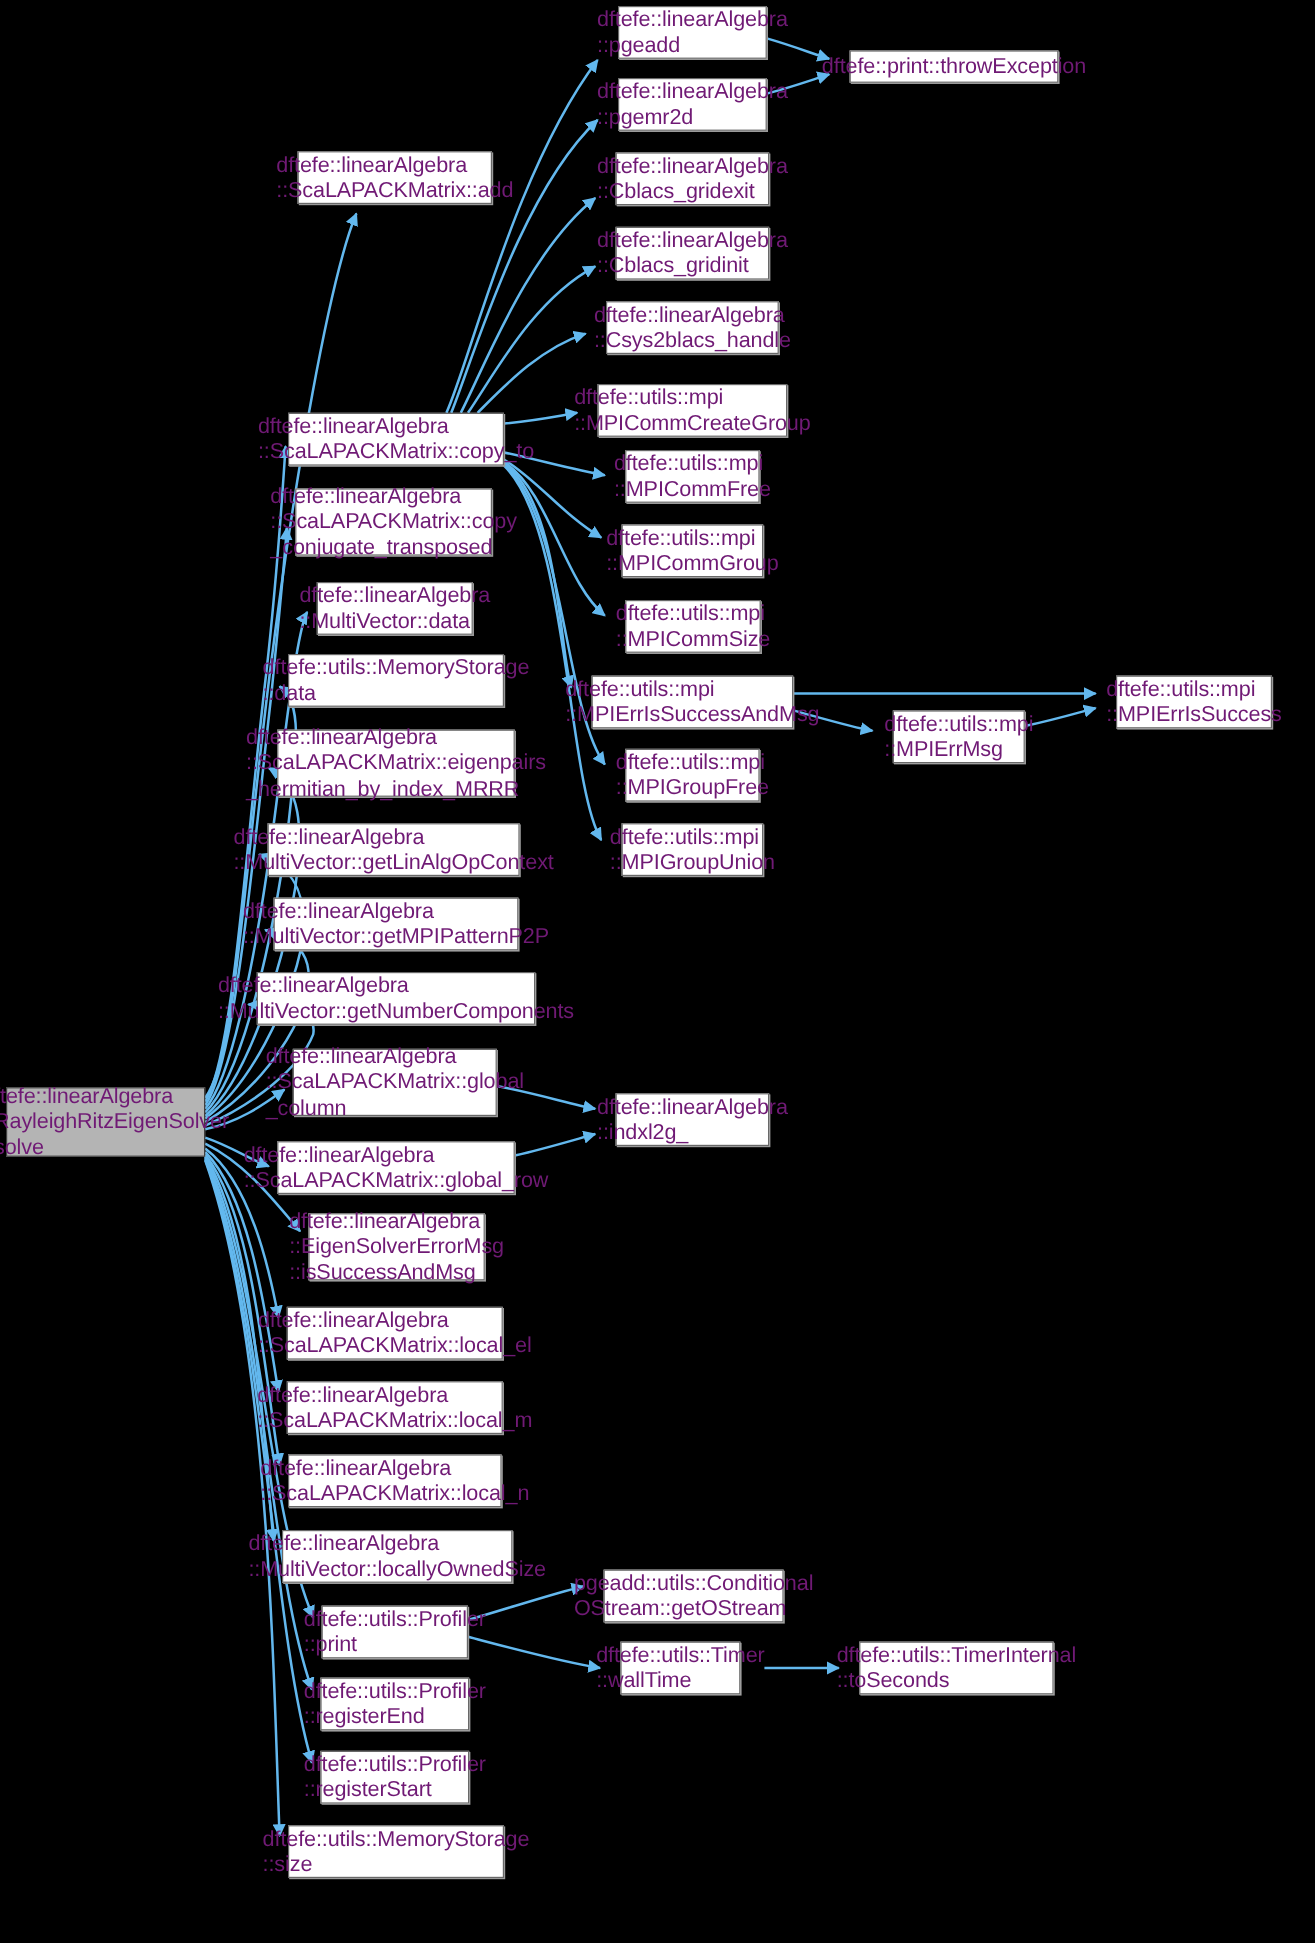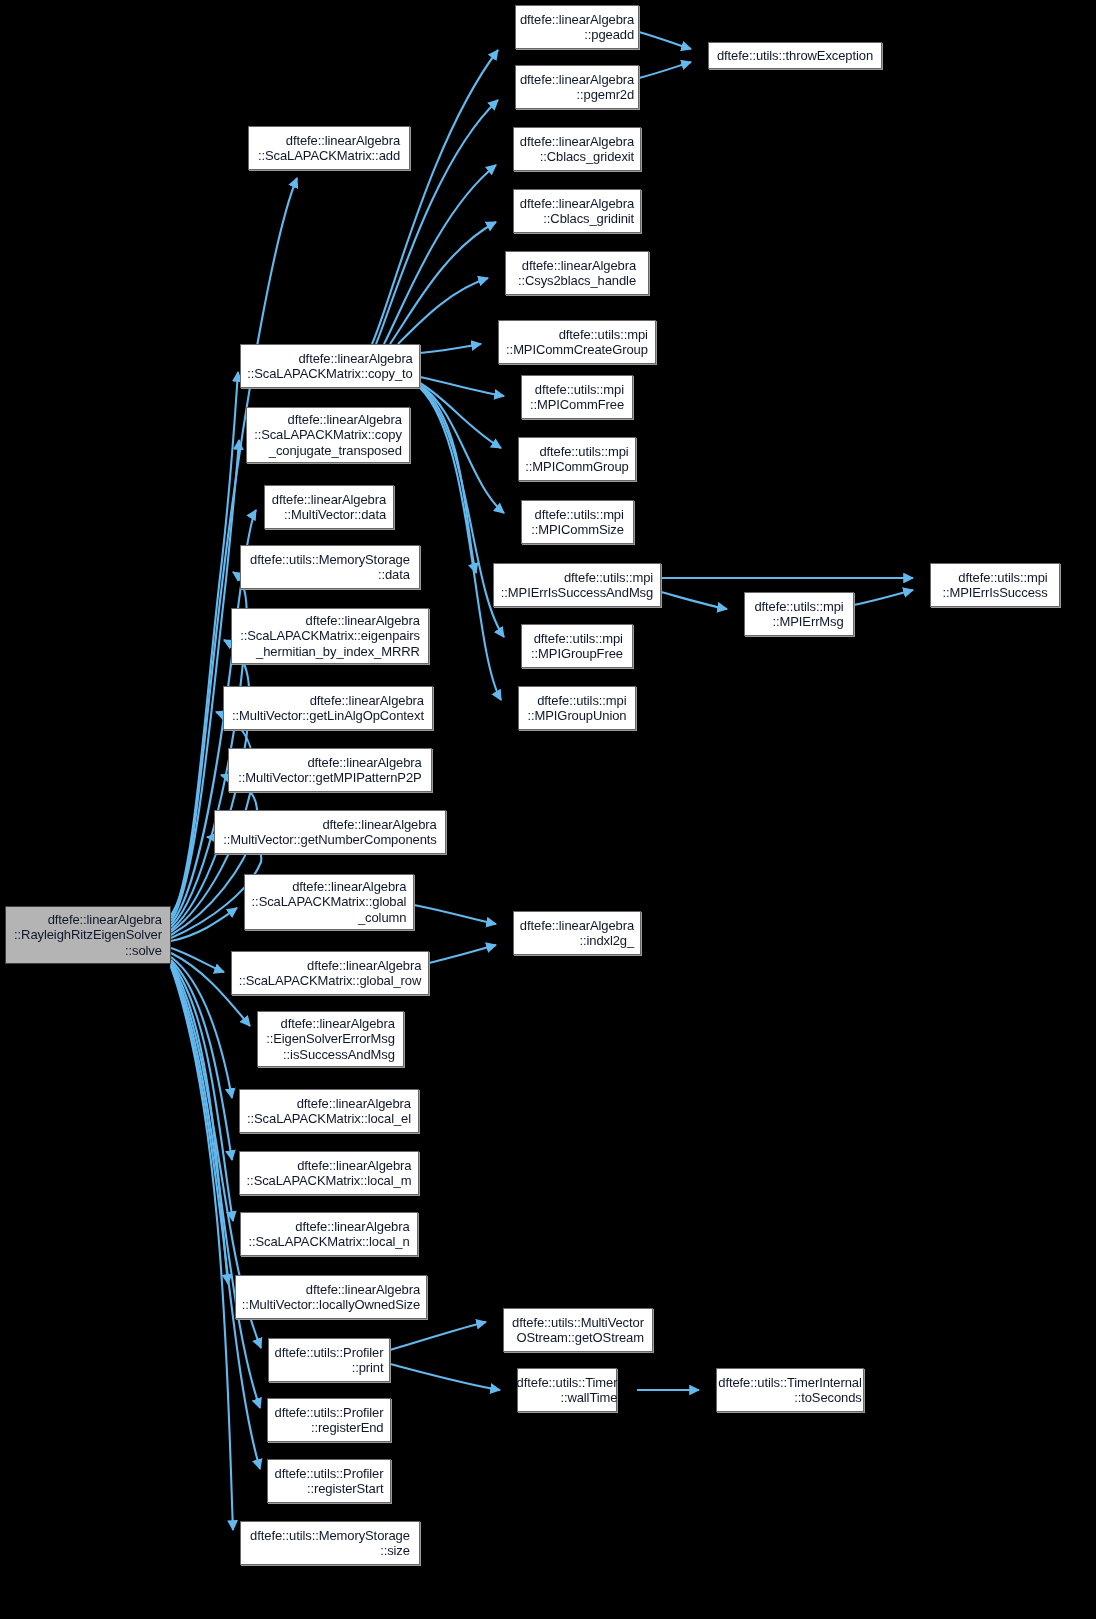--- a/index.html
+++ b/index.html
@@ -17,27 +17,27 @@
     width:1096px;
     height:1619px;
     pointer-events:none;
   }
   .node{
     position:absolute;
     box-sizing:border-box;
     background:#ffffff;
     border:1px solid #686868;
     box-shadow:1px 1px 0 0 #9a9a9a;
-    color:#0f172a;
-    font-size:13px;
+    color:#701a75;
+    font-size:18px;
     line-height:1.18;
     display:flex;
     align-items:center;
     justify-content:center;
-    text-align:right;
+    text-align:left;
     padding:2px 4px;
     white-space:pre;
     letter-spacing:-0.1px;
     z-index:5;
   }
   .node.root{
     background:#b4b4b4;
     border:1px solid #404040;
     box-shadow:none;
   }
@@ -164,25 +164,25 @@
       <div class="node" style="left: 521px; top: 500px; width: 113px; height: 44px;">dftefe::utils::mpi
 ::MPICommSize</div>
       <div class="node" style="left: 493px; top: 563px; width: 168px; height: 44px;">dftefe::utils::mpi
 ::MPIErrIsSuccessAndMsg</div>
       <div class="node" style="left: 521px; top: 624px; width: 112px; height: 44px;">dftefe::utils::mpi
 ::MPIGroupFree</div>
       <div class="node" style="left: 518px; top: 686px; width: 118px; height: 44px;">dftefe::utils::mpi
 ::MPIGroupUnion</div>
       <div class="node" style="left: 513px; top: 911px; width: 128px; height: 44px;">dftefe::linearAlgebra
 ::indxl2g_</div>
-      <div class="node" style="left: 503px; top: 1308px; width: 150px; height: 44px;">dftefe::utils::MultiVector
+      <div class="node" style="left: 503px; top: 1308px; width: 150px; height: 44px;">pgeadd::utils::Conditional
 OStream::getOStream</div>
       <div class="node" style="left: 517px; top: 1368px; width: 100px; height: 44px;">dftefe::utils::Timer
 ::wallTime</div>
-      <div class="node" style="left: 708px; top: 42px; width: 174px; height: 27px;">dftefe::utils::throwException</div>
+      <div class="node" style="left: 708px; top: 42px; width: 174px; height: 27px;">dftefe::print::throwException</div>
       <div class="node" style="left: 744px; top: 592px; width: 110px; height: 44px;">dftefe::utils::mpi
 ::MPIErrMsg</div>
-      <div class="node" style="left: 716px; top: 1368px; width: 148px; height: 44px;">dftefe::utils::TimerInternal
+      <div class="node" style="left: 716px; top: 1368px; width: 162px; height: 44px;">dftefe::utils::TimerInternal
 ::toSeconds</div>
       <div class="node" style="left: 930px; top: 563px; width: 130px; height: 44px;">dftefe::utils::mpi
 ::MPIErrIsSuccess</div>
     </div>
 </div>
 
 </body></html>

